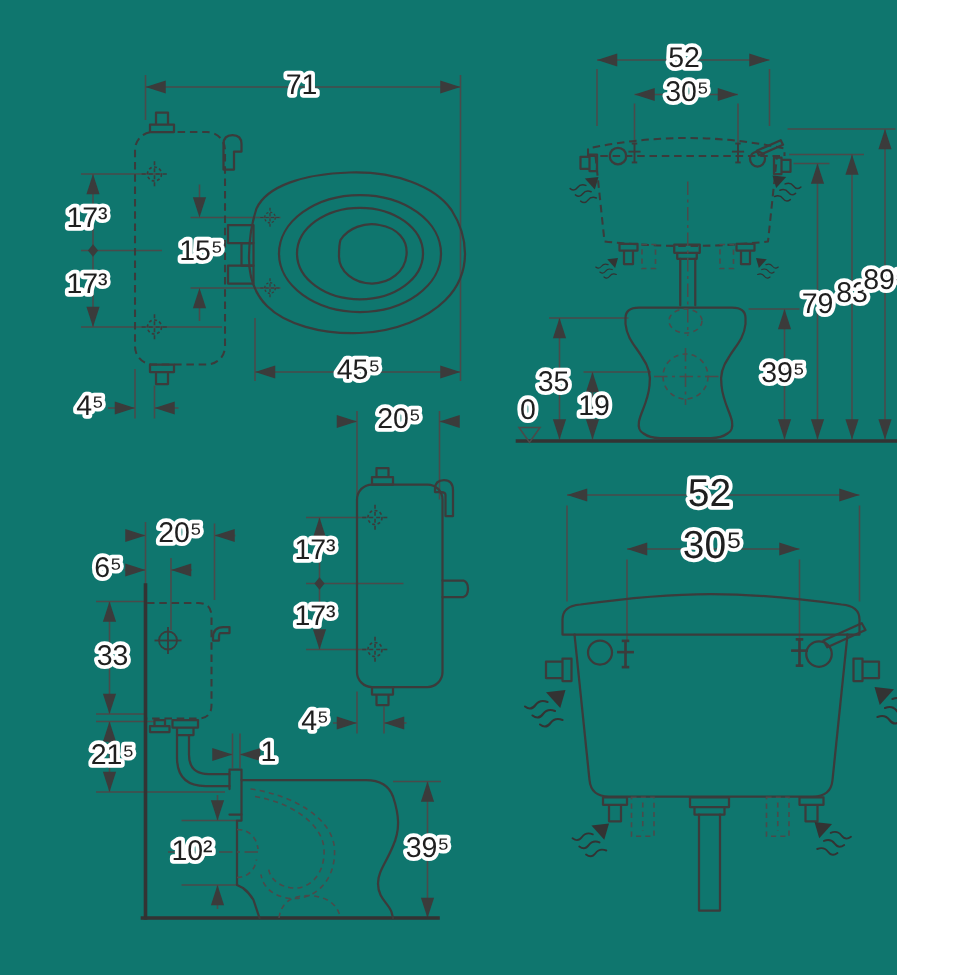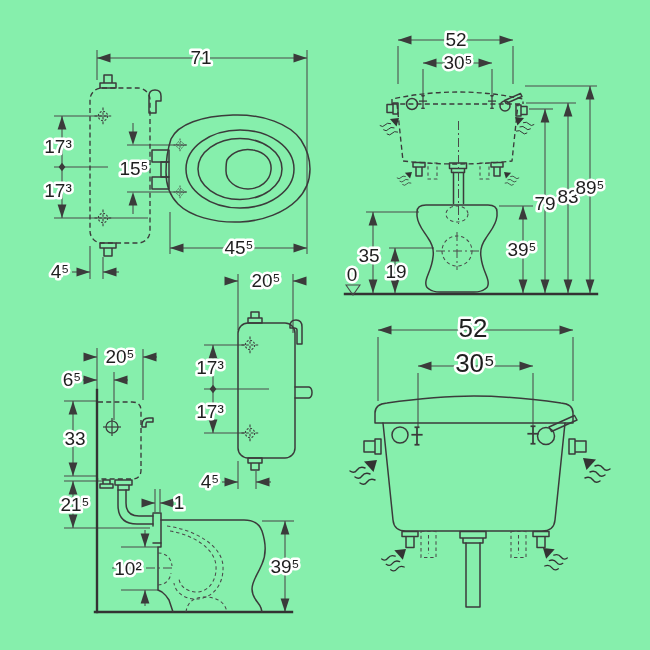--- a/index.html
+++ b/index.html
@@ -1,16 +1,16 @@
 <!DOCTYPE html>
 <html><head>
 <meta charset="utf-8">
 <style>
   html,body{margin:0;padding:0;background:#fff;}
-  #stage{position:relative;width:650px;height:650px;background:#86efac;overflow:hidden;}
+  #stage{position:relative;width:598px;height:650px;background:#0f766e;overflow:hidden;}
   svg{position:absolute;left:0;top:0;}
   .ln  {stroke:#3b3b3b;stroke-width:1.5;fill:none;stroke-linecap:round;stroke-linejoin:round;}
   .thn {stroke:#4a4a4a;stroke-width:1.05;fill:none;}
   .thk {stroke:#333;stroke-width:2.4;fill:none;stroke-linecap:square;}
   .dsh {stroke:#3b3b3b;stroke-width:1.35;fill:none;stroke-dasharray:5 3.2;stroke-linejoin:round;}
   .dsh2{stroke:#4a4a4a;stroke-width:1.05;fill:none;stroke-dasharray:3.4 2.8;}
   .cl  {stroke:#4a4a4a;stroke-width:1;fill:none;stroke-dasharray:9 3 2 3;}
   .ar  {fill:#3b3b3b;stroke:none;}
   text {font:19px "Liberation Sans","DejaVu Sans",sans-serif;fill:#1f1f1f;
         paint-order:stroke;stroke:#ffffff;stroke-width:5px;stroke-linejoin:round;

